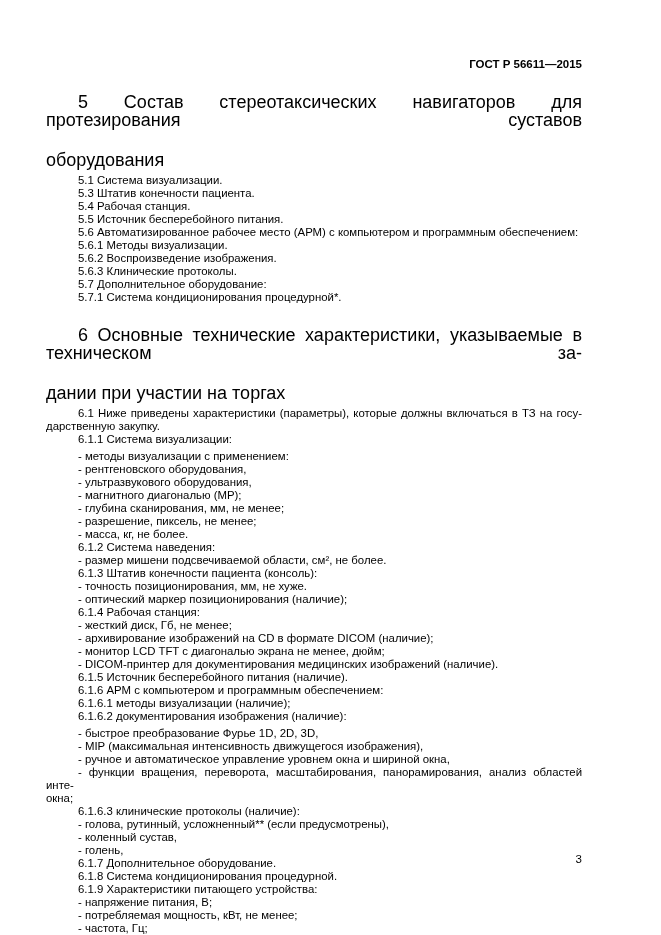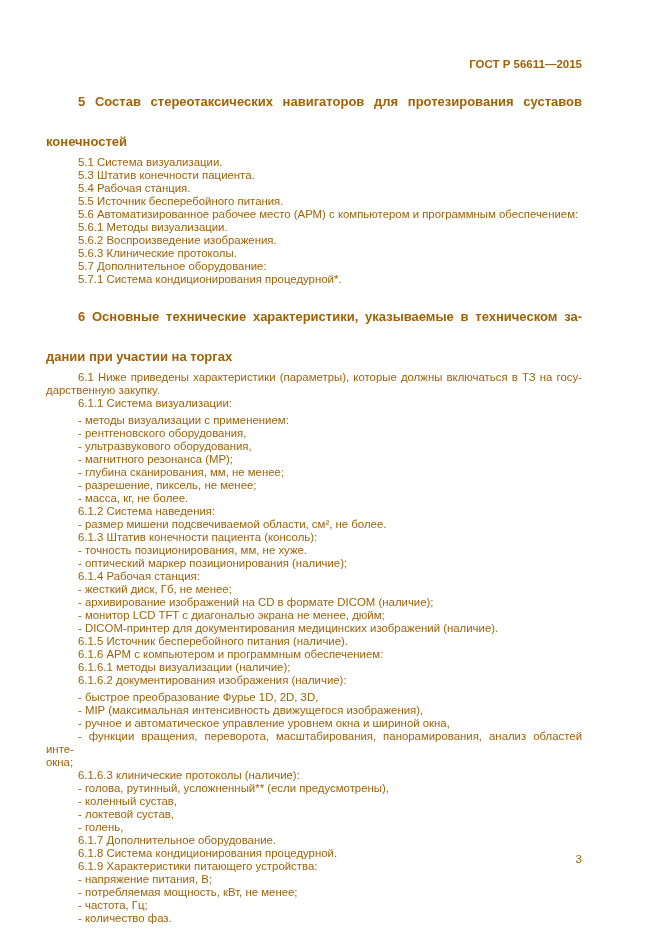--- a/index.html
+++ b/index.html
@@ -1,21 +1,21 @@
 <!DOCTYPE html>
 <html lang="ru"><head>
 <meta charset="utf-8">
 <style>
   html, body { margin: 0; padding: 0; background: #ffffff; }
   .page {
     position: relative;
     width: 661px;
     height: 935px;
     background: #ffffff;
-    color: #a16207;
+    color: #000000;
     font-family: "Liberation Sans", sans-serif;
     overflow: hidden;
   }
   .content {
     position: absolute;
     left: 46px;
     top: 57px;
     width: 536px;
   }
   .doc-header {
@@ -23,22 +23,22 @@
     font-weight: bold;
     font-size: 11.5px;
     line-height: 14px;
     margin-bottom: 16px;
   }
   .block-heading {
     margin-top: 6px;
     margin-bottom: 5px;
   }
   .h-line {
-    font-weight: bold;
-    font-size: 13px;
+    font-weight: normal;
+    font-size: 18px;
     line-height: 18px;
     white-space: normal;
     margin-top: 22px;
   }
   .block-body { margin: 0; }
   .b-line {
     font-size: 11.4px;
     line-height: 13px;
     white-space: nowrap;
   }
@@ -62,21 +62,21 @@
 </style>
 </head>
 <body>
 
 <div class="page">
   <div class="content">
     <div class="doc-header">ГОСТ Р 56611—2015</div>
     <div>
         <div class="block-heading">
           <div class="h-line indent fill">5 Состав стереотаксических навигаторов для протезирования суставов</div>
-          <div class="h-line">конечностей</div>
+          <div class="h-line">оборудования</div>
         </div>
         <div class="block-body">
           <div class="b-line indent">5.1 Система визуализации.</div>
           <div class="b-line indent">5.3 Штатив конечности пациента.</div>
           <div class="b-line indent">5.4 Рабочая станция.</div>
           <div class="b-line indent">5.5 Источник бесперебойного питания.</div>
           <div class="b-line indent">5.6 Автоматизированное рабочее место (АРМ) с компьютером и программным обеспечением:</div>
           <div class="b-line indent">5.6.1 Методы визуализации.</div>
           <div class="b-line indent">5.6.2 Воспроизведение изображения.</div>
           <div class="b-line indent">5.6.3 Клинические протоколы.</div>
@@ -87,21 +87,21 @@
           <div class="h-line indent fill">6 Основные технические характеристики, указываемые в техническом за-</div>
           <div class="h-line">дании при участии на торгах</div>
         </div>
         <div class="block-body">
           <div class="b-line indent fill">6.1 Ниже приведены характеристики (параметры), которые должны включаться в ТЗ на госу-</div>
           <div class="b-line">дарственную закупку.</div>
           <div class="b-line indent">6.1.1 Система визуализации:</div>
           <div class="b-line indent gap">- методы визуализации с применением:</div>
           <div class="b-line indent">- рентгеновского оборудования,</div>
           <div class="b-line indent">- ультразвукового оборудования,</div>
-          <div class="b-line indent">- магнитного резонанса (МР);</div>
+          <div class="b-line indent">- магнитного диагональю (МР);</div>
           <div class="b-line indent">- глубина сканирования, мм, не менее;</div>
           <div class="b-line indent">- разрешение, пиксель, не менее;</div>
           <div class="b-line indent">- масса, кг, не более.</div>
           <div class="b-line indent">6.1.2 Система наведения:</div>
           <div class="b-line indent">- размер мишени подсвечиваемой области, см², не более.</div>
           <div class="b-line indent">6.1.3 Штатив конечности пациента (консоль):</div>
           <div class="b-line indent">- точность позиционирования, мм, не хуже.</div>
           <div class="b-line indent">- оптический маркер позиционирования (наличие);</div>
           <div class="b-line indent">6.1.4 Рабочая станция:</div>
           <div class="b-line indent">- жесткий диск, Гб, не менее;</div>
@@ -113,21 +113,20 @@
           <div class="b-line indent">6.1.6.1 методы визуализации (наличие);</div>
           <div class="b-line indent">6.1.6.2 документирования изображения (наличие):</div>
           <div class="b-line indent gap">- быстрое преобразование Фурье 1D, 2D, 3D,</div>
           <div class="b-line indent">- MIP (максимальная интенсивность движущегося изображения),</div>
           <div class="b-line indent">- ручное и автоматическое управление уровнем окна и шириной окна,</div>
           <div class="b-line indent fill">- функции вращения, переворота, масштабирования, панорамирования, анализ областей инте-</div>
           <div class="b-line">окна;</div>
           <div class="b-line indent">6.1.6.3 клинические протоколы (наличие):</div>
           <div class="b-line indent">- голова, рутинный, усложненный** (если предусмотрены),</div>
           <div class="b-line indent">- коленный сустав,</div>
-          <div class="b-line indent">- локтевой сустав,</div>
           <div class="b-line indent">- голень,</div>
           <div class="b-line indent">6.1.7 Дополнительное оборудование.</div>
           <div class="b-line indent">6.1.8 Система кондиционирования процедурной.</div>
           <div class="b-line indent">6.1.9 Характеристики питающего устройства:</div>
           <div class="b-line indent">- напряжение питания, В;</div>
           <div class="b-line indent">- потребляемая мощность, кВт, не менее;</div>
           <div class="b-line indent">- частота, Гц;</div>
           <div class="b-line indent">- количество фаз.</div>
         </div>
       </div>

